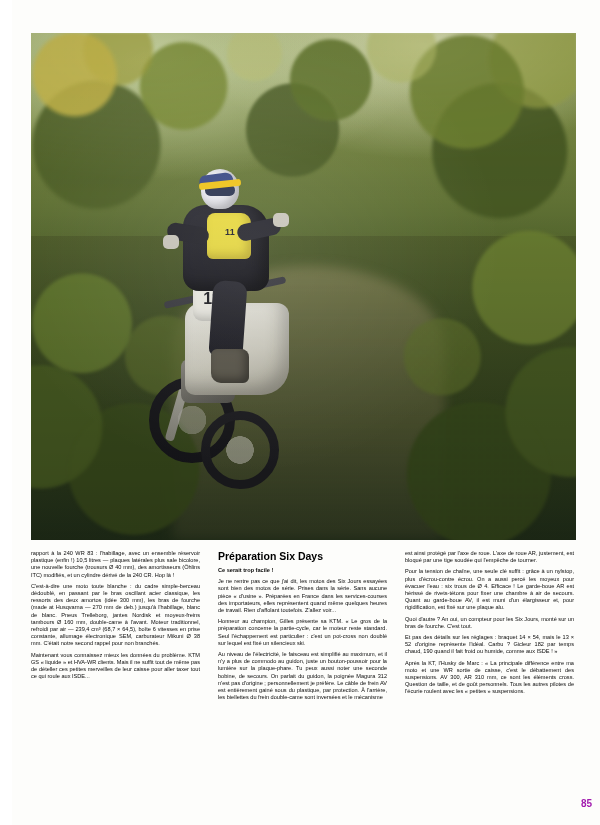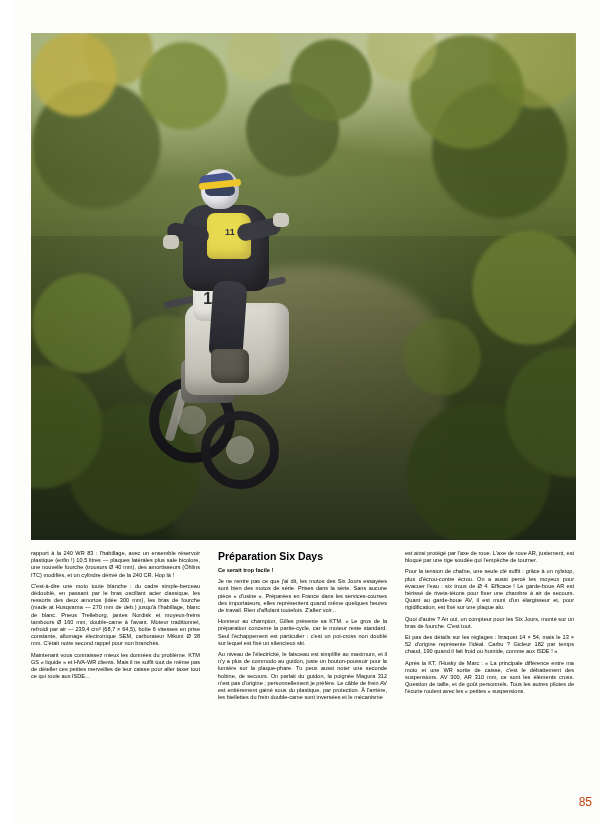--- a/index.html
+++ b/index.html
@@ -342,23 +342,23 @@
   }
   .col .lead {
     font-weight: bold;
   }
 
   
   .page-number {
     position: absolute;
     right: 20px;
     bottom: 16px;
-    font-size: 12px;
-    font-weight: normal;
-    color: #c2410c;
+    font-size: 10px;
+    font-weight: bold;
+    color: #a21caf;
   }
 </style>
 </head>
 <body>
 
 <div class="page">
 
   <div class="photo">
     <div class="sky"></div>
     <div class="canopy"></div>

